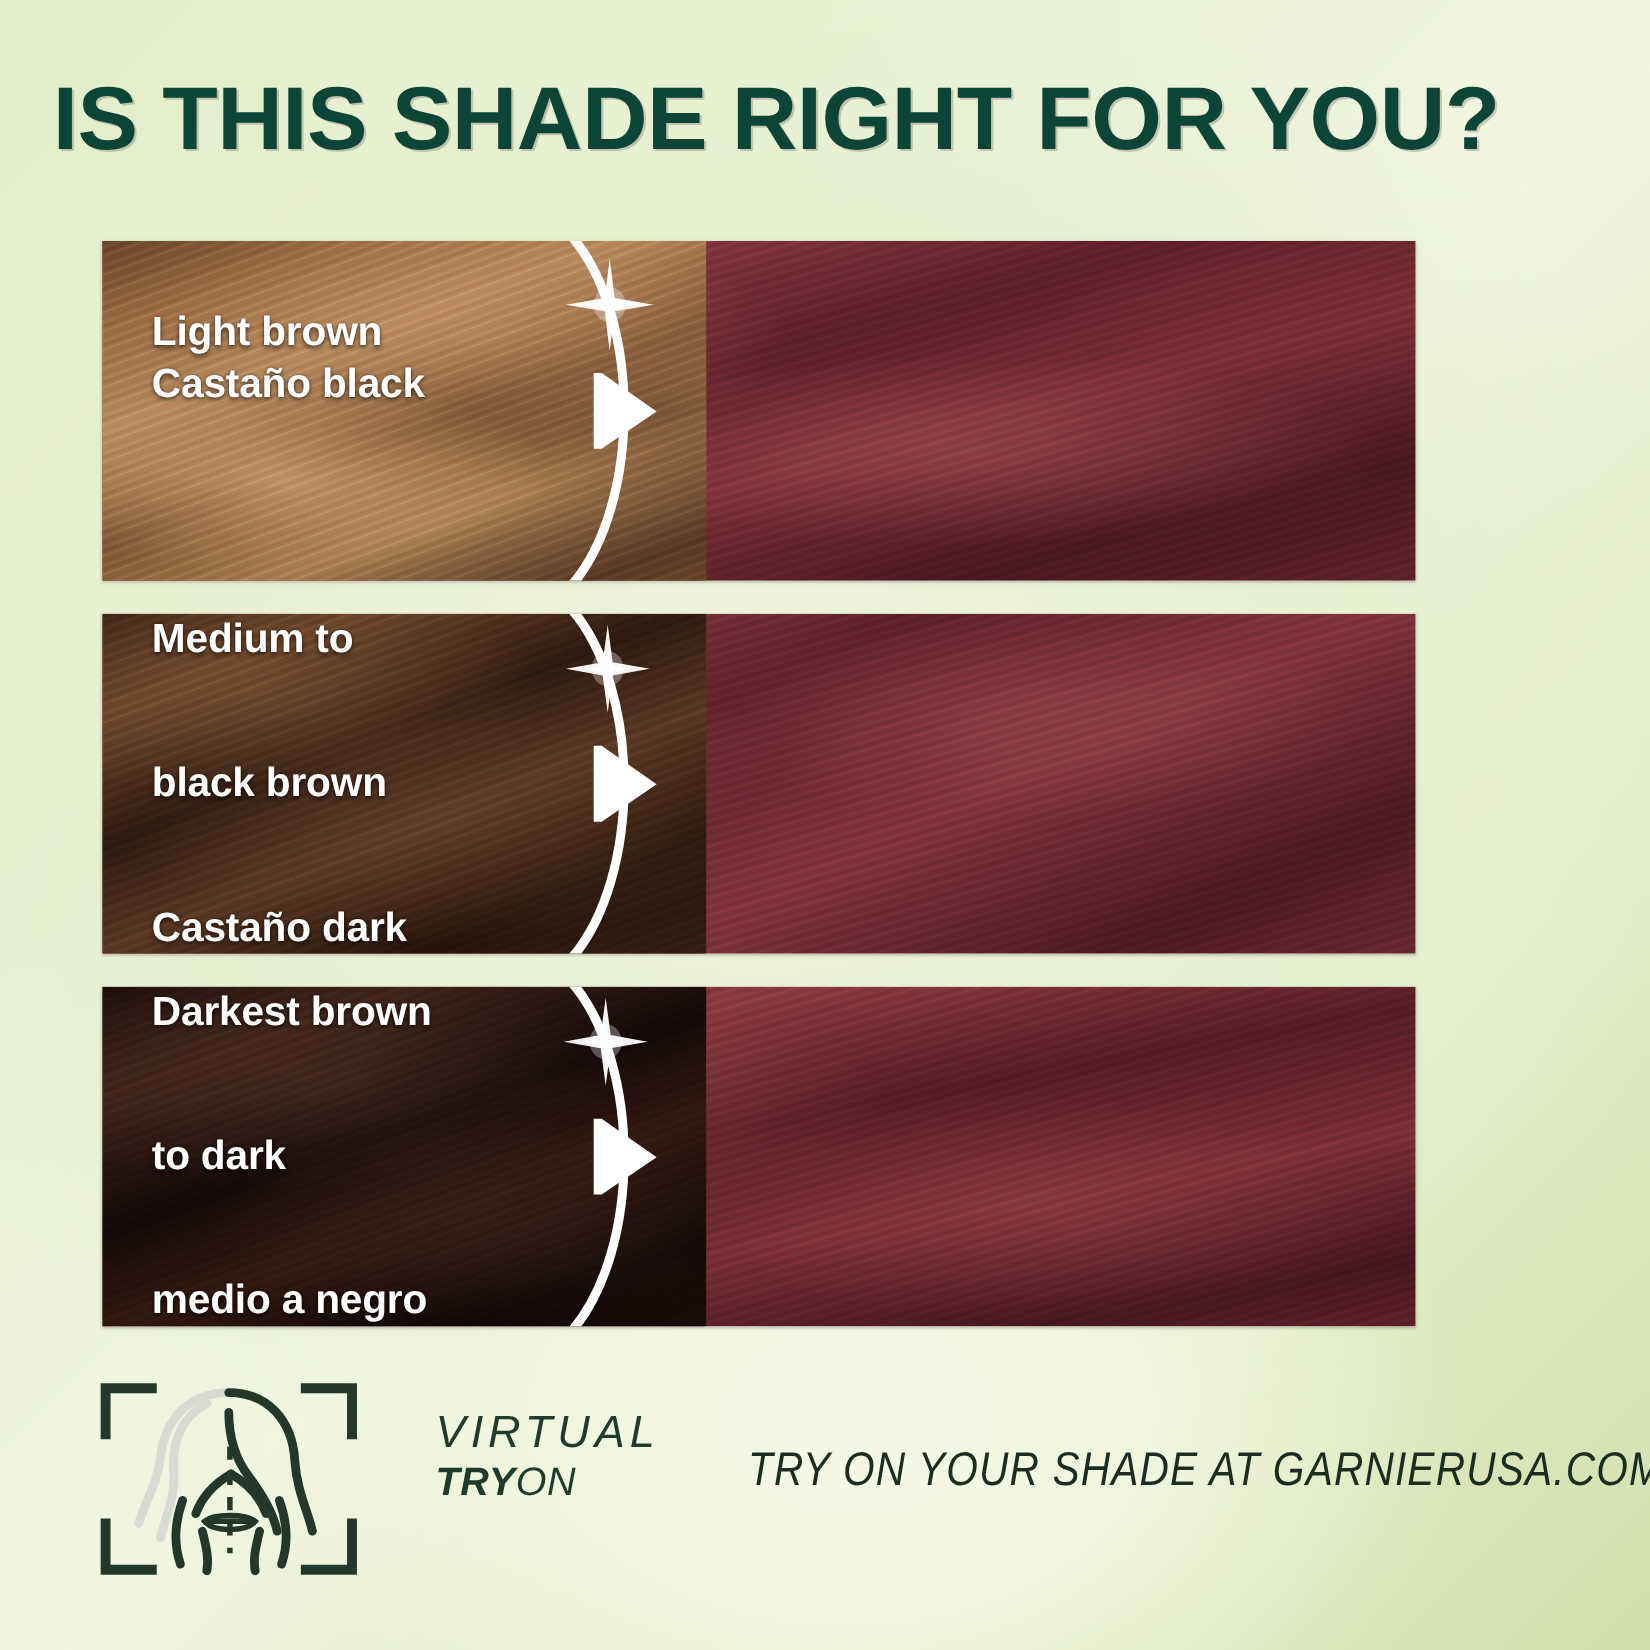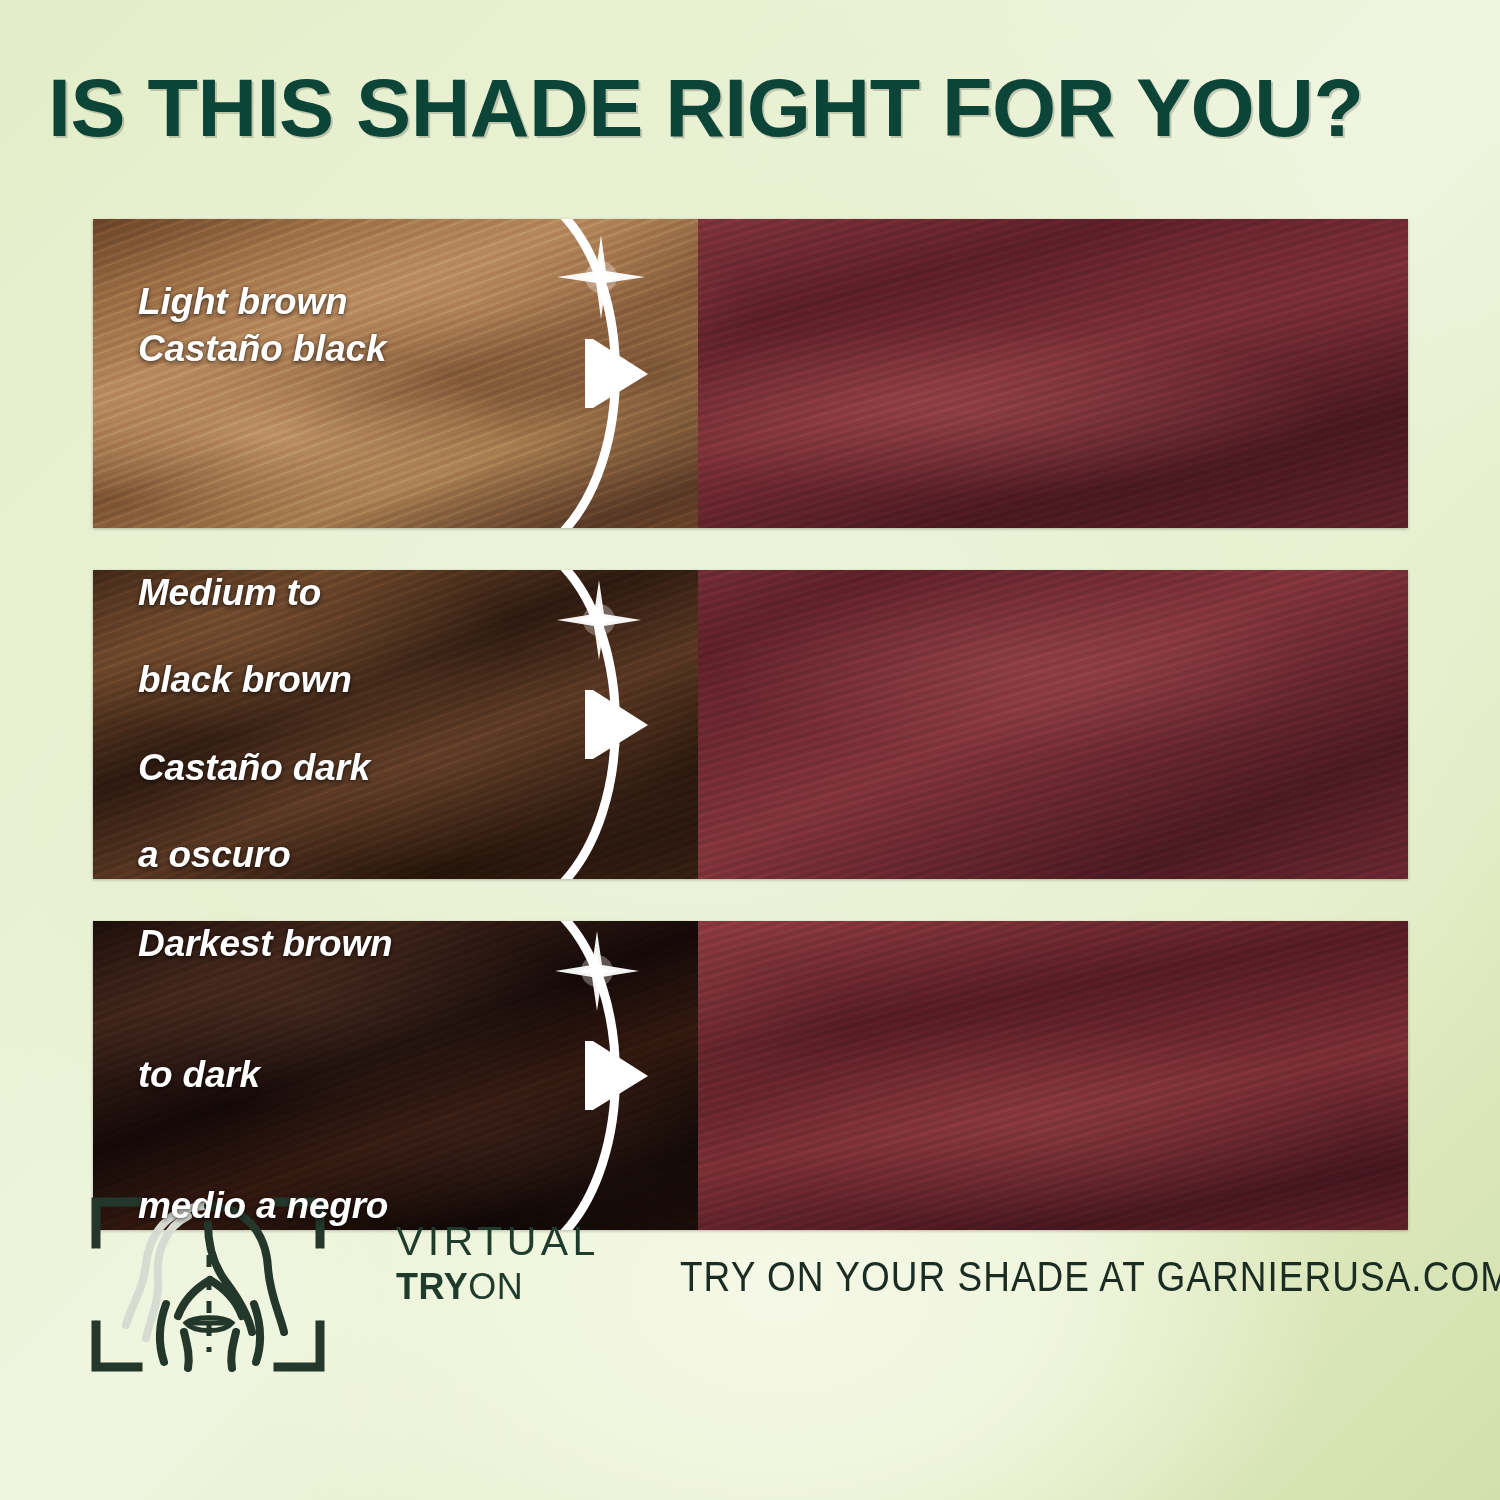--- a/index.html
+++ b/index.html
@@ -23,24 +23,23 @@
     letter-spacing:-0.5px;
     color:#0c4438;
     transform:scaleX(1.02);transform-origin:left center;
     text-shadow:2px 2px 0 rgba(0,0,0,0.18);
     white-space:nowrap;
   }
 
   
   .panels{position:absolute;left:93px;top:219px;width:1315px;}
   .panel{
-    position:relative;width:1315px;height:309px;margin-bottom:42px;
+    position:relative;width:1194px;height:309px;margin-bottom:30px;
     overflow:hidden;
     box-shadow:0 1px 3px rgba(0,0,0,0.25);
-    font-style:italic;
   }
   .half{position:absolute;top:0;height:100%;}
   .half.left{left:0;width:46%;}
   .half.right{left:0;width:100%;}
 
   
   .hair{position:absolute;inset:0;}
   .hair::after{
     content:"";position:absolute;inset:0;
     background:
@@ -120,21 +119,21 @@
   }
   .labels .line{
     color:#ffffff;font-weight:700;font-size:37px;line-height:1.26;
     letter-spacing:-0.2px;
     text-shadow:0 2px 5px rgba(0,0,0,0.55), 0 0 2px rgba(0,0,0,0.4);
     white-space:nowrap;
   }
   .p1 .labels{justify-content:flex-start;padding-top:60px;}
 
   
-  .footer{position:absolute;left:88px;top:1192px;width:1340px;height:190px;}
+  .footer{position:absolute;left:88px;top:1252px;width:1340px;height:190px;font-style:italic;}
   .vto-logo{position:absolute;left:0;top:0;width:240px;height:185px;}
   .vto-words{position:absolute;left:308px;top:28px;color:#1f3b2c;}
   .vto-virtual{
     font-size:41px;font-weight:300;letter-spacing:4.5px;line-height:1.05;
   }
   .vto-tryon{font-size:36px;line-height:1.05;letter-spacing:0.5px;margin-top:5px;}
   .vto-try{font-weight:700;}
   .vto-on{font-weight:300;}
   .footer-cta{
     position:absolute;left:592px;top:60px;
@@ -203,21 +202,20 @@
           <path d="M0,-19 L3,-3 L21,0 L3,3 L0,19 L-3,3 L-21,0 L-3,-3 Z" fill="#ffffff"></path>
           <circle cx="0" cy="0" r="7" fill="#ffffff"></circle>
           <circle cx="0" cy="0" r="16" fill="#ffffff" opacity="0.30"></circle>
         </g>
       </svg>
 
       <div class="labels">
         <div class="line">Medium to</div>
         <div class="line">black brown</div>
         <div class="line">Castaño dark</div>
-        <div class="line">a oscuro</div>
       </div>
     </div>
 
     <div class="panel p3">
       <div class="half right">
         <div class="hair red3"></div>
       </div>
       <div class="half left">
         <div class="hair brown-black"></div>
       </div>

